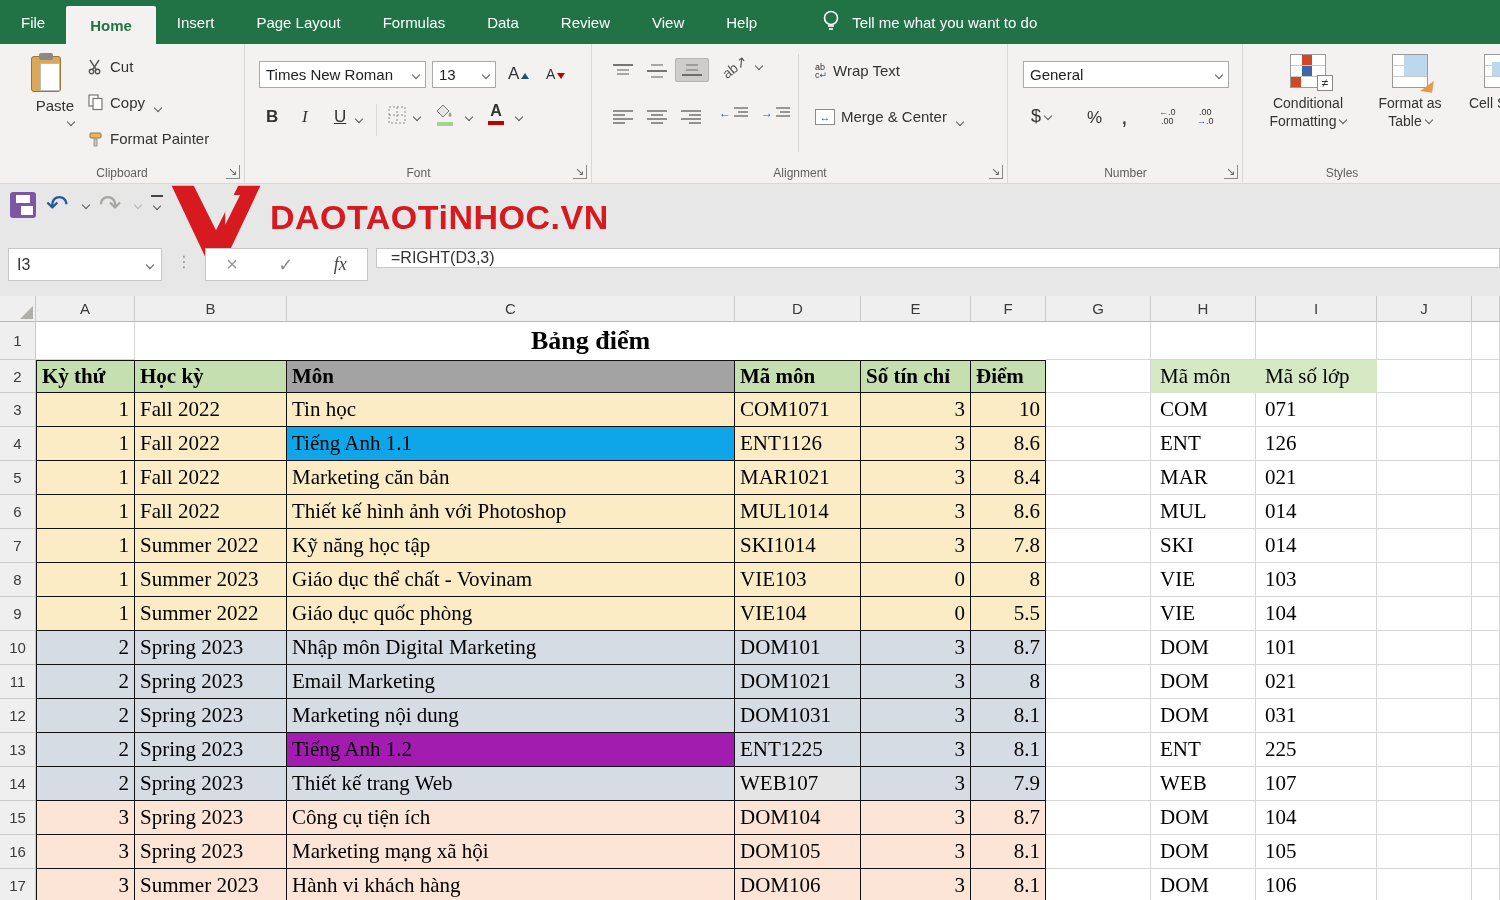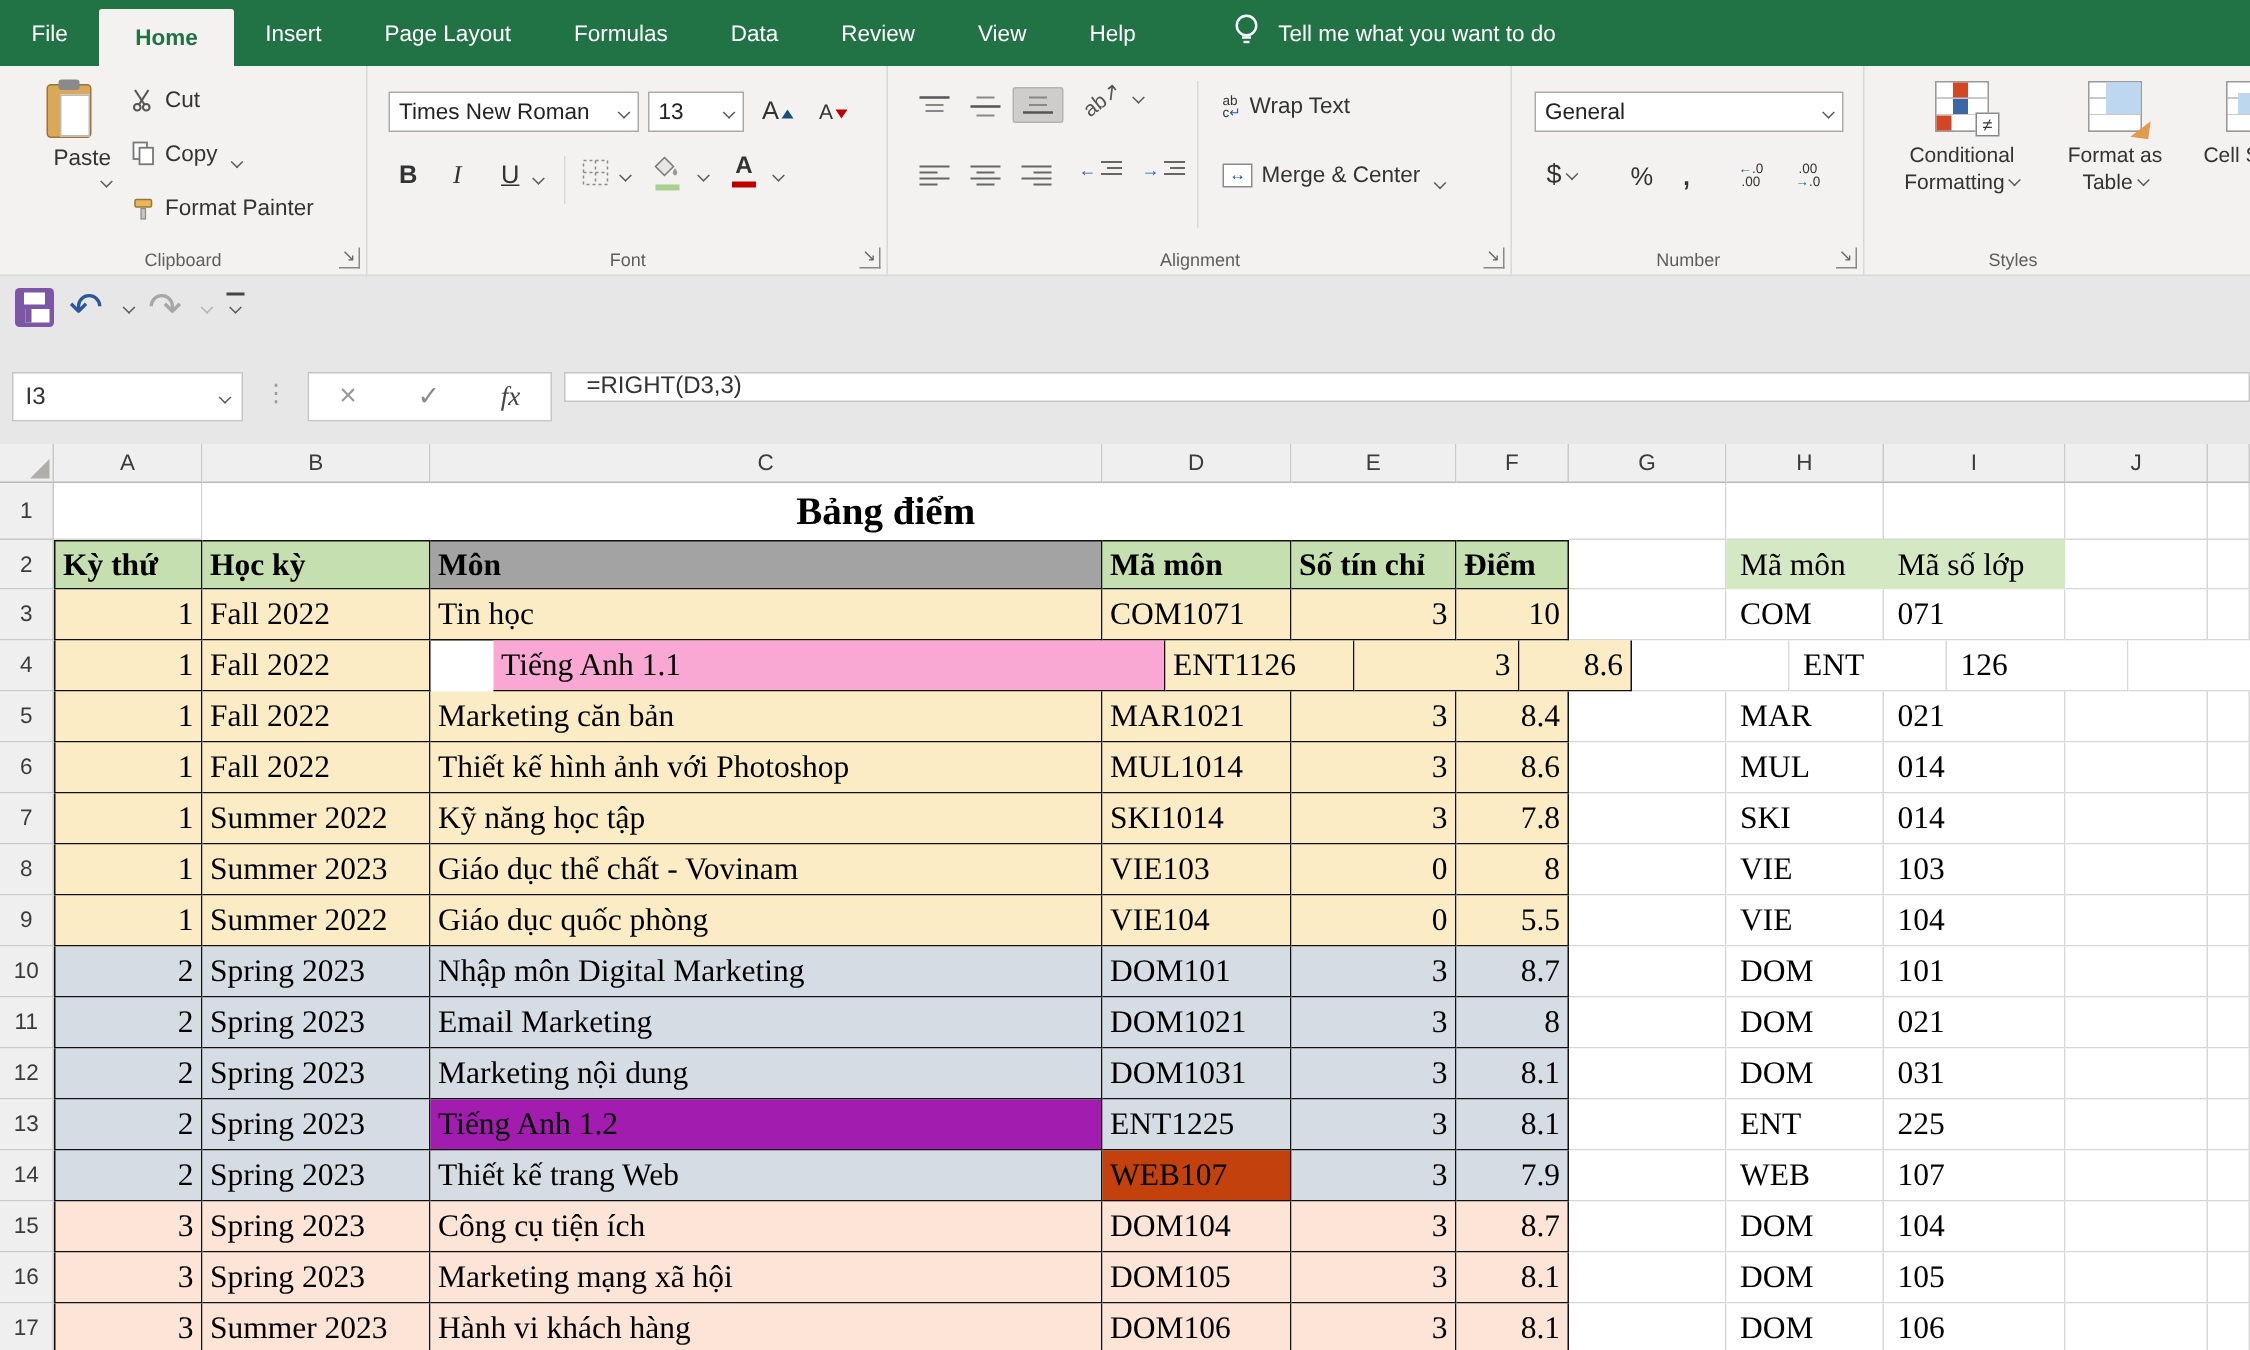--- a/index.html
+++ b/index.html
@@ -359,20 +359,27 @@
 
 <div class="midbar">
   <div class="qat">
     <span class="save-ic"></span>
     <span class="undo-g" style="color:#2b579a;">↶</span>
     <span class="chev"></span>
     <span class="undo-g" style="color:#a9a7a4;">↷</span>
     <span class="chev" style="border-color:#b5b3b1;"></span>
     <span class="qat-custom"><span class="chev" style="margin-left:0;"></span></span>
   </div>
+  <div class="logo">
+    <svg width="96" height="74" viewBox="0 0 100 80">
+      <polygon points="2,2 26,2 50,50 74,2 98,2 62,78 38,78" fill="#d71920"></polygon>
+      <polygon points="60,12 76,12 60,44" fill="#e8e7e7"></polygon>
+    </svg>
+    <span class="logo-text">DAOTAOTiNHOC.VN</span>
+  </div>
   <div class="fbar">
     <div class="namebox">
       <span>I3</span>
       <span class="chev"></span>
     </div>
     <div class="fdots">⋮</div>
     <div class="fbtns">
       <span class="fx-x">×</span>
       <span class="fx-ck">✓</span>
       <span class="fx-fx">fx</span>
@@ -439,21 +446,21 @@
         <div class="cell g cG"></div>
         <div class="cell g cH al-l pad8">COM</div>
         <div class="cell g cI al-l pad8">071</div>
         <div class="cell g cJ"></div>
         <div class="cell g cK"></div>
       </div>
       <div class="r">
         <div class="rn">4</div>
         <div class="cell t cA al-r" style="background: rgb(251, 236, 197);">1</div>
         <div class="cell t cB al-l" style="background: rgb(251, 236, 197);">Fall 2022</div>
-        <div class="cell t cC al-l" style="background: #f9a8d4; margin-left: 42px;">Tiếng Anh 1.1</div>
+        <div class="cell t cC al-l" style="background: #0ea5e9;">Tiếng Anh 1.1</div>
         <div class="cell t cD al-l" style="background: rgb(251, 236, 197);">ENT1126</div>
         <div class="cell t cE al-r" style="background: rgb(251, 236, 197);">3</div>
         <div class="cell t cF al-r" style="background: rgb(251, 236, 197);">8.6</div>
         <div class="cell g cG"></div>
         <div class="cell g cH al-l pad8">ENT</div>
         <div class="cell g cI al-l pad8">126</div>
         <div class="cell g cJ"></div>
         <div class="cell g cK"></div>
       </div>
       <div class="r">
@@ -580,21 +587,21 @@
         <div class="cell g cH al-l pad8">ENT</div>
         <div class="cell g cI al-l pad8">225</div>
         <div class="cell g cJ"></div>
         <div class="cell g cK"></div>
       </div>
       <div class="r">
         <div class="rn">14</div>
         <div class="cell t cA al-r" style="background: rgb(214, 220, 228);">2</div>
         <div class="cell t cB al-l" style="background: rgb(214, 220, 228);">Spring 2023</div>
         <div class="cell t cC al-l" style="background: rgb(214, 220, 228);">Thiết kế trang Web</div>
-        <div class="cell t cD al-l" style="background: #c2410c;">WEB107</div>
+        <div class="cell t cD al-l" style="background: #e5e5e5;">WEB107</div>
         <div class="cell t cE al-r" style="background: rgb(214, 220, 228);">3</div>
         <div class="cell t cF al-r" style="background: rgb(214, 220, 228);">7.9</div>
         <div class="cell g cG"></div>
         <div class="cell g cH al-l pad8">WEB</div>
         <div class="cell g cI al-l pad8">107</div>
         <div class="cell g cJ"></div>
         <div class="cell g cK"></div>
       </div>
       <div class="r">
         <div class="rn">15</div>

